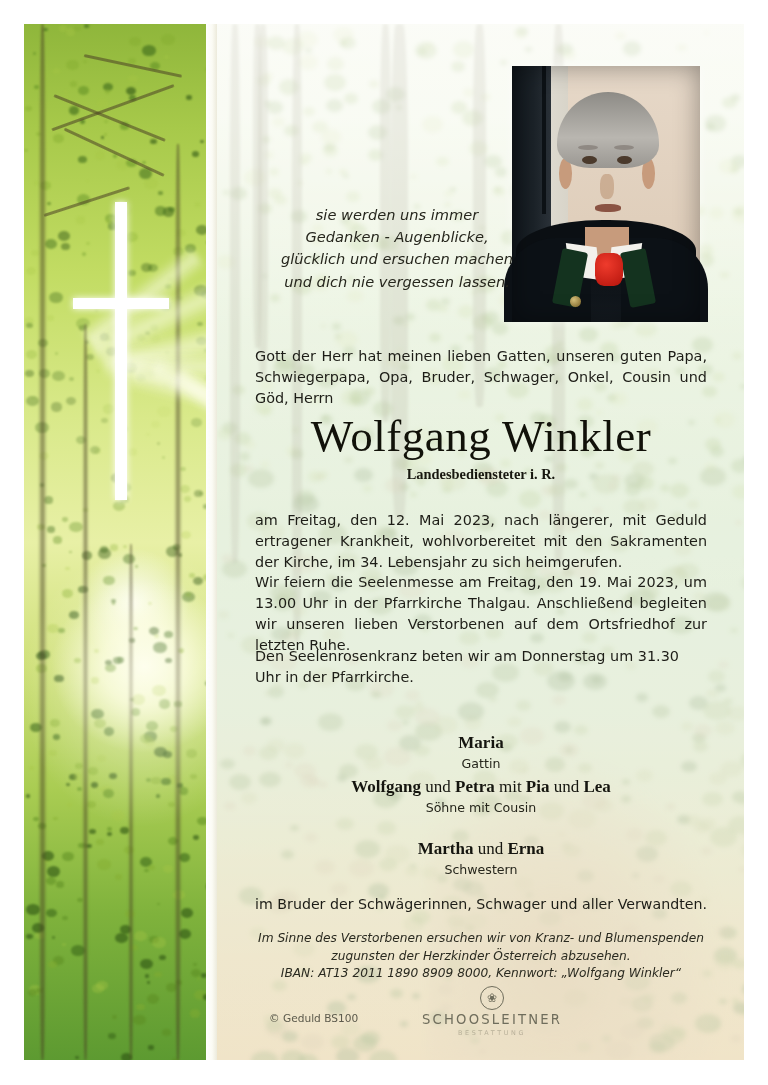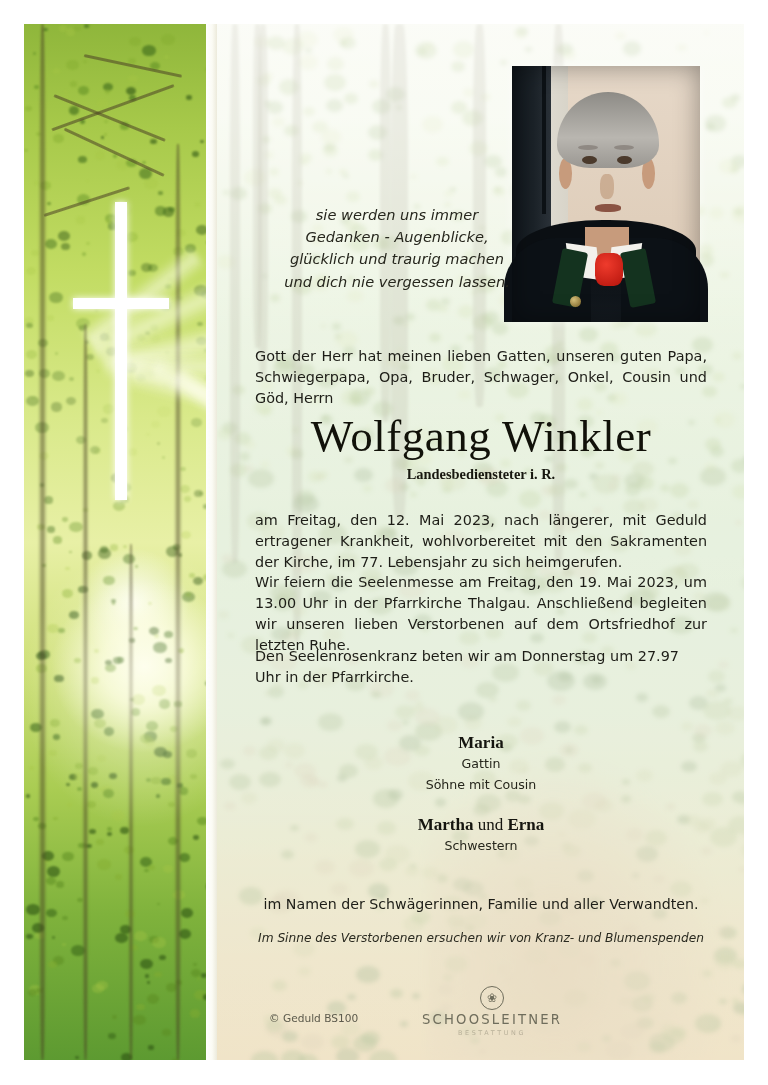--- a/index.html
+++ b/index.html
@@ -107,21 +107,21 @@
 
   .motto{position:absolute;left:38px;top:668px;width:452px;text-align:center;
          font-family:"Liberation Serif",serif;font-weight:bold;font-size:17px;color:#141410;}
 
   .fam{position:absolute;left:38px;width:452px;text-align:center;color:#15150f;}
   .fam .nm{font-family:"Liberation Serif",serif;font-weight:bold;font-size:17px;line-height:1.35;}
   .fam .nm .lt{font-weight:normal;}
   .fam .rl{font-family:"DejaVu Sans",sans-serif;font-size:12.6px;line-height:1.4;color:#26261c;}
   .fam1{top:708px;}
   .fam2{top:752px;}
-  .fam3{top:790px;}
+  .fam3{top:814px;}
 
   .closing{position:absolute;left:38px;top:872px;width:452px;text-align:center;
            font-family:"DejaVu Sans",sans-serif;font-size:14.2px;color:#1d1d17;}
 
   .donation{position:absolute;left:38px;top:906px;width:452px;text-align:center;
             font-family:"DejaVu Sans",sans-serif;font-style:italic;font-size:12.2px;line-height:1.45;color:#2a2a20;}
 
   
   .foot-copy{position:absolute;left:52px;top:988px;font-family:"DejaVu Sans",sans-serif;font-size:10.6px;color:#5c5a4c;}
   .logo{position:absolute;left:205px;top:962px;width:140px;text-align:center;color:#6f6d5c;}
@@ -1231,54 +1231,59 @@
         <div class="ph-nose"></div>
         <div class="ph-mouth"></div>
         <div class="ph-vig"></div>
       </div>
 
       <div class="content">
 
         <div class="poem">
           <div>sie werden uns immer</div>
           <div>Gedanken - Augenblicke,</div>
-          <div>glücklich und traurig machen</div>
+          <div>glücklich und ersuchen machen</div>
           <div>und dich nie vergessen lassen.</div>
         </div>
 
         <div class="blk body-txt intro">Gott der Herr hat meinen lieben Gatten, unseren guten Papa, Schwiegerpapa, Opa, Bruder, Schwager, Onkel, Cousin und Göd, Herrn</div>
 
         <div class="name">Wolfgang Winkler</div>
         <div class="sub1">Landesbediensteter i. R.</div>
 
-        <div class="blk body-txt p1">am Freitag, den 12. Mai 2023, nach längerer, mit Geduld ertragener Krankheit, wohlvorbereitet mit den Sakramenten der Kirche, im 77. Lebensjahr zu sich heimgerufen.</div>
+        <div class="blk body-txt p1">am Freitag, den 12. Mai 2023, nach längerer, mit Geduld ertragener Krankheit, wohlvorbereitet mit den Sakramenten der Kirche, im 34. Lebensjahr zu sich heimgerufen.</div>
         <div class="blk body-txt p2">Wir feiern die Seelenmesse am Freitag, den 19. Mai 2023, um 13.00 Uhr in der Pfarrkirche Thalgau. Anschließend begleiten wir unseren lieben Verstorbenen auf dem Ortsfriedhof zur letzten Ruhe.</div>
-        <div class="blk body-txt p3 last">Den Seelenrosenkranz beten wir am Donnerstag um 27.97 Uhr in der Pfarrkirche.</div>
+        <div class="blk body-txt p3 last">Den Seelenrosenkranz beten wir am Donnerstag um 31.30 Uhr in der Pfarrkirche.</div>
 
 
         <div class="fam fam1">
           <div class="nm">Maria</div>
           <div class="rl">Gattin</div>
         </div>
 
         <div class="fam fam2">
+          <div class="nm">
+            <span>Wolfgang <span class="lt">und</span> Petra <span class="lt">mit</span> Pia <span class="lt">und</span> Lea</span>
+          </div>
           <div class="rl">Söhne mit Cousin</div>
         </div>
 
         <div class="fam fam3">
           <div class="nm">
             <span>Martha <span class="lt">und</span> Erna</span>
           </div>
           <div class="rl">Schwestern</div>
         </div>
 
-        <div class="closing">im Namen der Schwägerinnen, Familie und aller Verwandten.</div>
+        <div class="closing">im Bruder der Schwägerinnen, Schwager und aller Verwandten.</div>
 
         <div class="donation">
           <div>Im Sinne des Verstorbenen ersuchen wir von Kranz- und Blumenspenden</div>
+          <div>zugunsten der Herzkinder Österreich abzusehen.</div>
+          <div>IBAN: AT13 2011 1890 8909 8000, Kennwort: „Wolfgang Winkler“</div>
         </div>
 
         <div class="foot-copy">© Geduld BS100</div>
 
         <div class="logo">
           <div class="mark">
               <i>❀</i>
             </div>
           <div class="nm">SCHOOSLEITNER</div>
           <div class="tg">BESTATTUNG</div>

